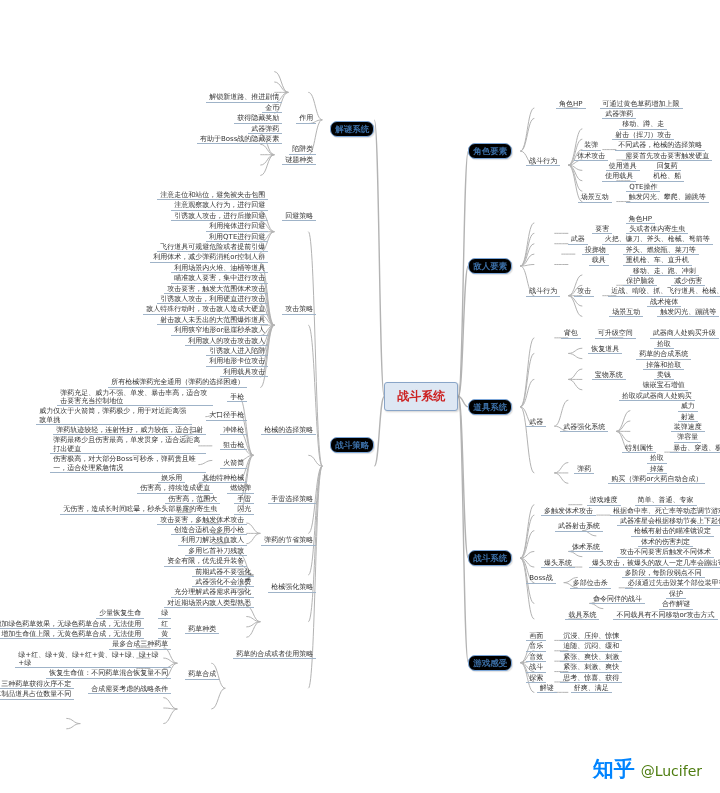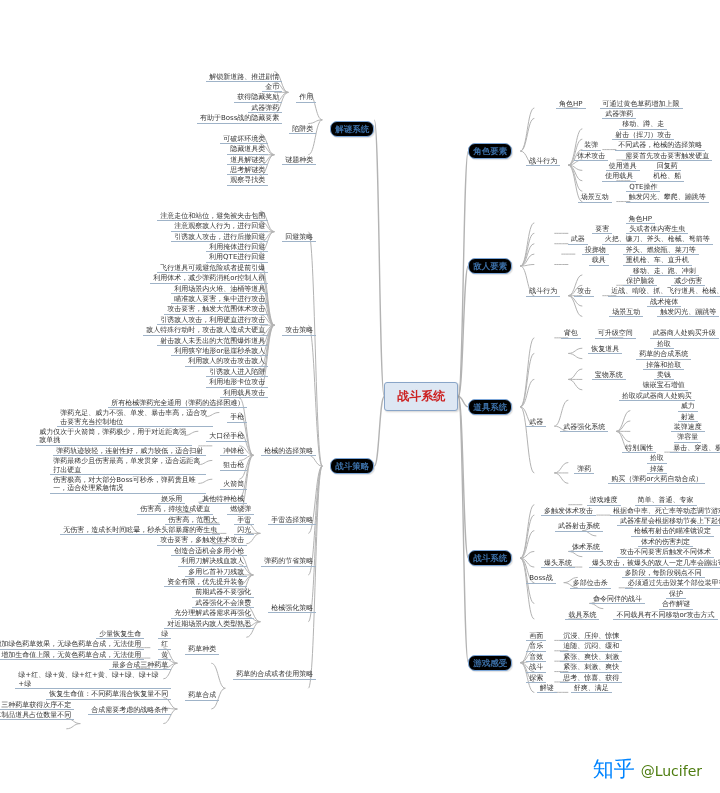--- a/index.html
+++ b/index.html
@@ -30,21 +30,21 @@
   #root-node {
     font-size:12px; font-weight:bold; color:#cc2222;
     background:#dde7f3; border:1px solid #89a5c8; border-radius:3px;
     padding:5px 12px; margin:0 10px; white-space:nowrap;
     box-shadow:1px 1px 2px rgba(0,0,0,0.18);
   }
   #watermark {
     position:absolute; right:18px; bottom:10px;
     display:flex; align-items:baseline; gap:6px;
   }
-  #wm-logo   { font-size:21px; font-weight:normal; color:#0084ff;margin-left:32px; }
+  #wm-logo   { font-size:21px; font-weight:bold; color:#0084ff;margin-left:32px; }
   #wm-handle { font-size:14px; color:#4d7c0f; }
 </style>
 </head>
 <body>
 
 <div id="canvas">
   <svg id="connectors">
       <path d="M322.3125,119.828125 C315.3125,119.828125 315.3125,92.359375 308.3125,92.359375" fill="none" stroke="#b3b3b3" stroke-width="1"></path>
       <path d="M322.3125,119.828125 C315.3125,119.828125 315.3125,123.53125 308.3125,123.53125" fill="none" stroke="#b3b3b3" stroke-width="1"></path>
       <path d="M322.3125,119.828125 C315.3125,119.828125 315.3125,154.703125 308.3125,154.703125" fill="none" stroke="#b3b3b3" stroke-width="1"></path>
@@ -249,37 +249,20 @@
                 <div class="subtree left">
                   <div class="node depth2">有助于Boss战的隐藏要素</div>
                 </div>
               </div>
             </div>
             <div class="subtree left">
               <div class="node depth1">陷阱类</div>
             </div>
             <div class="subtree left">
               <div class="node depth1">谜题种类</div>
-              <div class="children">
-                <div class="subtree left">
-                  <div class="node depth2">可破坏环境类</div>
-                </div>
-                <div class="subtree left">
-                  <div class="node depth2">隐藏道具类</div>
-                </div>
-                <div class="subtree left">
-                  <div class="node depth2">道具解谜类</div>
-                </div>
-                <div class="subtree left">
-                  <div class="node depth2">思考解谜类</div>
-                </div>
-                <div class="subtree left">
-                  <div class="node depth2">观察寻找类</div>
-                </div>
-              </div>
             </div>
           </div>
         </div>
         <div class="subtree left">
           <div class="node depth0 boxed branch">战斗策略</div>
           <div class="children">
             <div class="subtree left">
               <div class="node depth1">回避策略</div>
               <div class="children">
                 <div class="subtree left">

